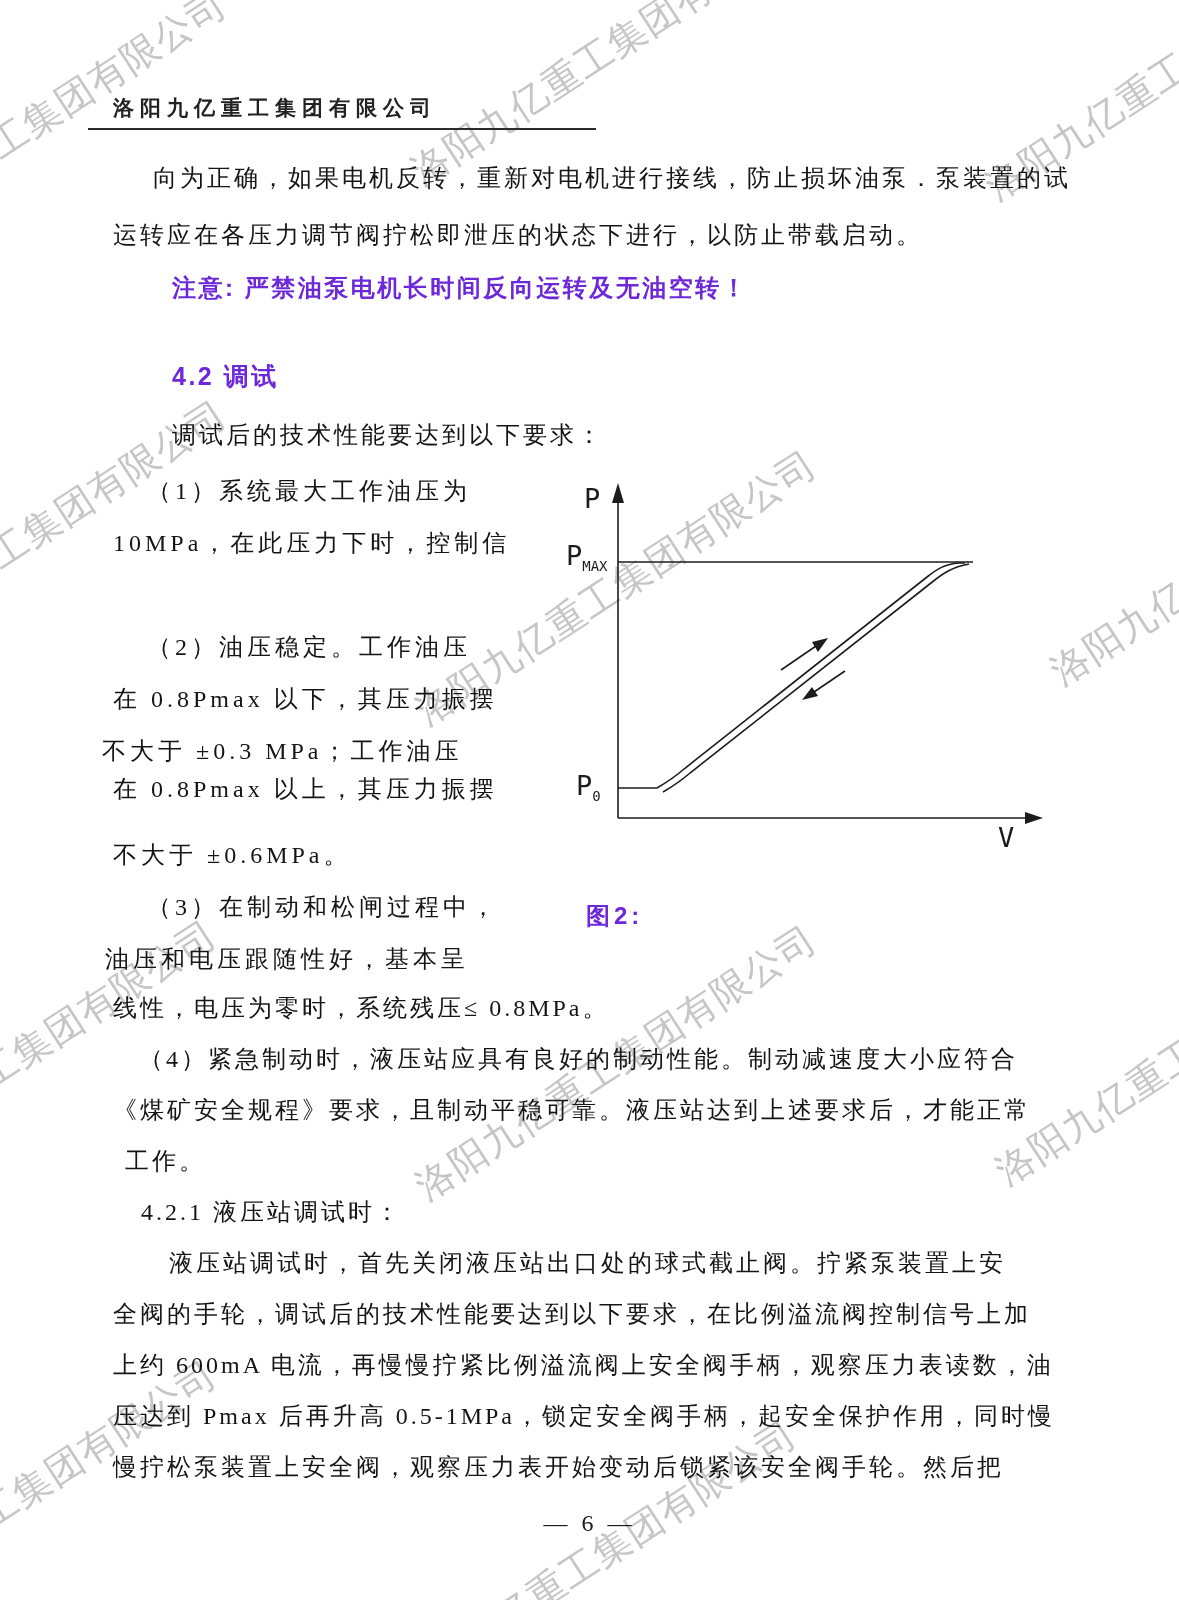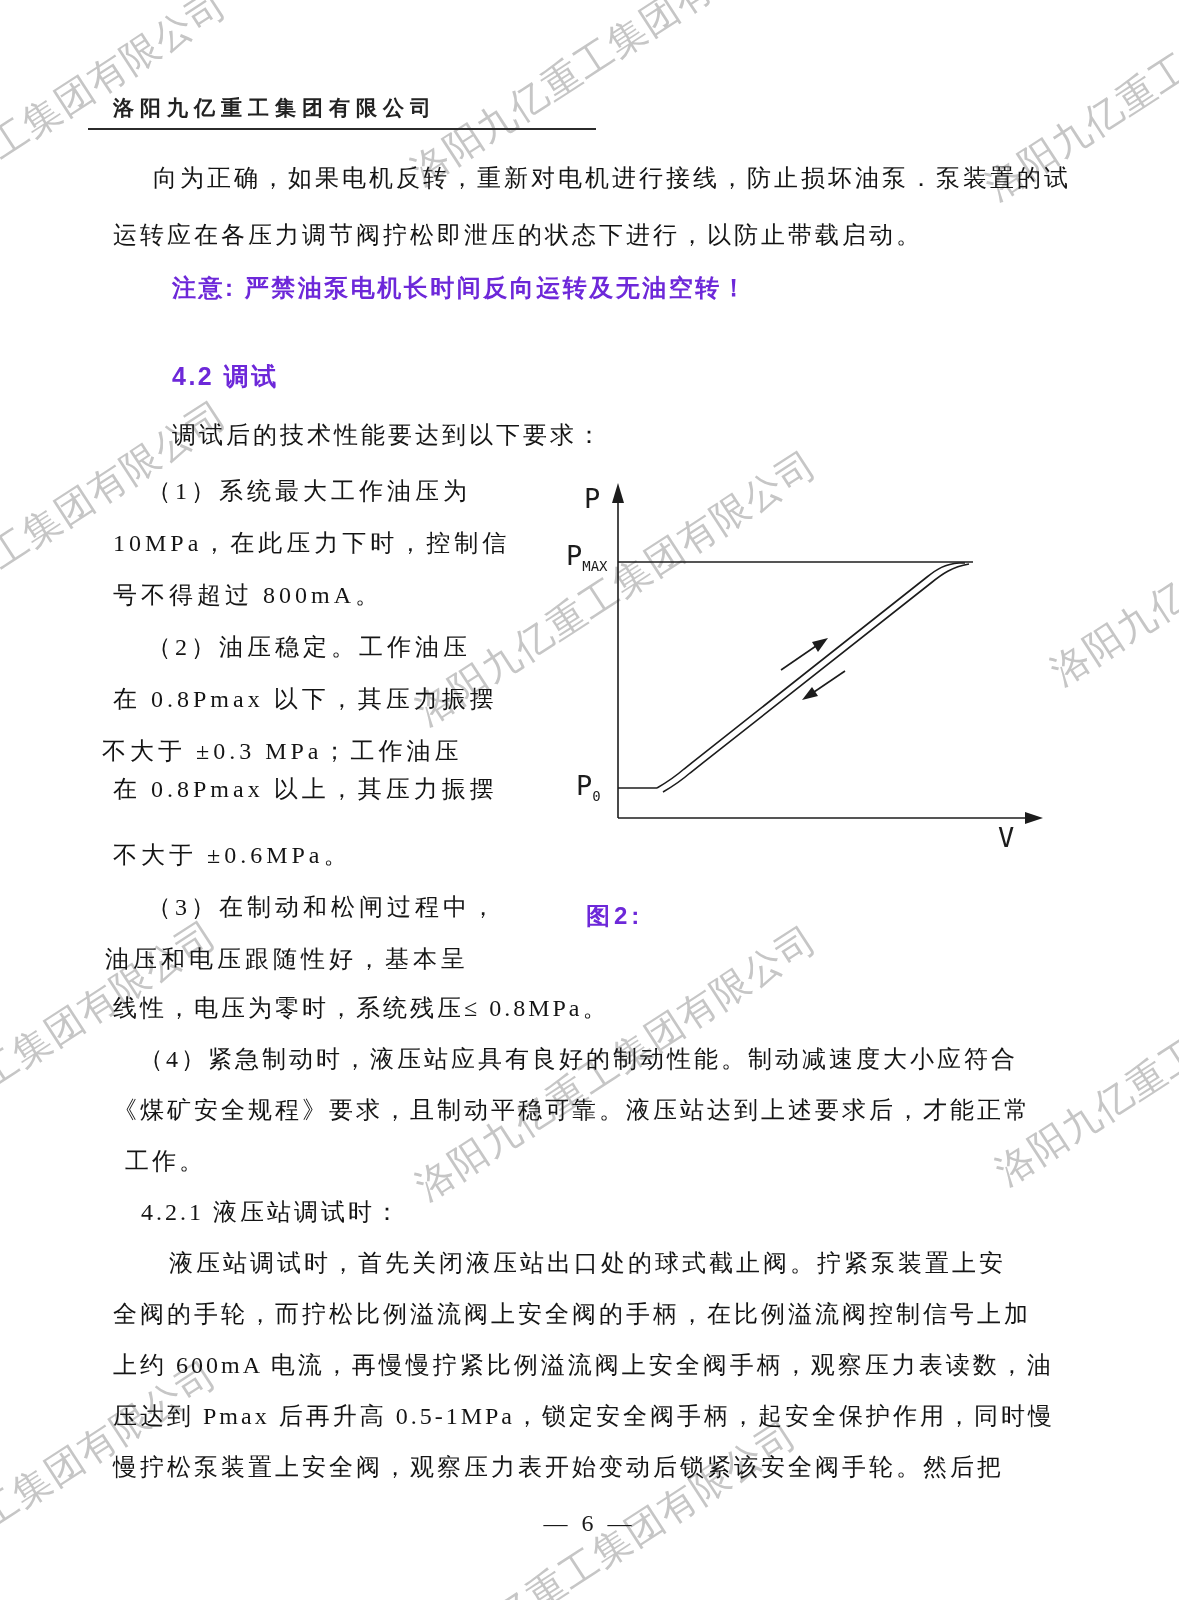--- a/index.html
+++ b/index.html
@@ -65,21 +65,20 @@
 
   <div class="line" style="left:113px; top:162px;margin-left:40px;">向为正确，如果电机反转，重新对电机进行接线，防止损坏油泵．泵装置的试</div>
   <div class="line" style="left:113px; top:219px;">运转应在各压力调节阀拧松即泄压的状态下进行，以防止带载启动。</div>
   <div class="line bold-sans" style="left:172px; top:272px;">注意: 严禁油泵电机长时间反向运转及无油空转！</div>
 
   <div class="line bold-sans heading" style="left:172px; top:360px;">4.2 调试</div>
   <div class="line" style="left:172px; top:419px;">调试后的技术性能要达到以下要求：</div>
 
   <div class="line col" style="left:147px; top:475px;">（1）系统最大工作油压为</div>
   <div class="line col" style="left:113px; top:527px;">10MPa，在此压力下时，控制信</div>
-  <div class="line col" style="left:113px; top:579px;">号不得超过 800mA。</div>
   <div class="line col" style="left:147px; top:631px;">（2）油压稳定。工作油压</div>
   <div class="line col" style="left:113px; top:683px;">在 0.8Pmax 以下，其压力振摆</div>
   <div class="line col" style="left:102px; top:735px;">不大于 ±0.3  MPa；工作油压</div>
   <div class="line col" style="left:113px; top:773px;">在 0.8Pmax 以上，其压力振摆</div>
   <div class="line col" style="left:113px; top:839px;">不大于 ±0.6MPa。</div>
   <div class="line col" style="left:147px; top:891px;">（3）在制动和松闸过程中，</div>
   <div class="line col" style="left:105px; top:943px;">油压和电压跟随性好，基本呈</div>
 
   <div class="figure-box">
     <svg width="515" height="460" viewBox="0 0 515 460">
@@ -105,20 +104,20 @@
   <div class="caption">
     <span class="bold-sans">图2:</span>
   </div>
 
   <div class="line" style="left:113px; top:992px;">线性，电压为零时，系统残压≤ 0.8MPa。</div>
   <div class="line" style="left:139px; top:1043px;">（4）紧急制动时，液压站应具有良好的制动性能。制动减速度大小应符合</div>
   <div class="line" style="left:113px; top:1094px;">《煤矿安全规程》要求，且制动平稳可靠。液压站达到上述要求后，才能正常</div>
   <div class="line" style="left:125px; top:1145px;">工作。</div>
   <div class="line" style="left:141px; top:1196px;">4.2.1 液压站调试时：</div>
   <div class="line" style="left:169px; top:1247px;">液压站调试时，首先关闭液压站出口处的球式截止阀。拧紧泵装置上安</div>
-  <div class="line" style="left:113px; top:1298px;">全阀的手轮，而拧松比例溢流阀上安全阀的手柄，在比例溢流阀控制信号上加</div>
+  <div class="line" style="left:113px; top:1298px;">全阀的手轮，调试后的技术性能要达到以下要求，在比例溢流阀控制信号上加</div>
   <div class="line" style="left:113px; top:1349px;">上约 600mA 电流，再慢慢拧紧比例溢流阀上安全阀手柄，观察压力表读数，油</div>
   <div class="line" style="left:113px; top:1400px;">压达到 Pmax 后再升高 0.5-1MPa，锁定安全阀手柄，起安全保护作用，同时慢</div>
   <div class="line" style="left:113px; top:1451px;">慢拧松泵装置上安全阀，观察压力表开始变动后锁紧该安全阀手轮。然后把</div>
 
   <div class="footer">— 6 —</div>
 
 </div>
 
 </body></html>

